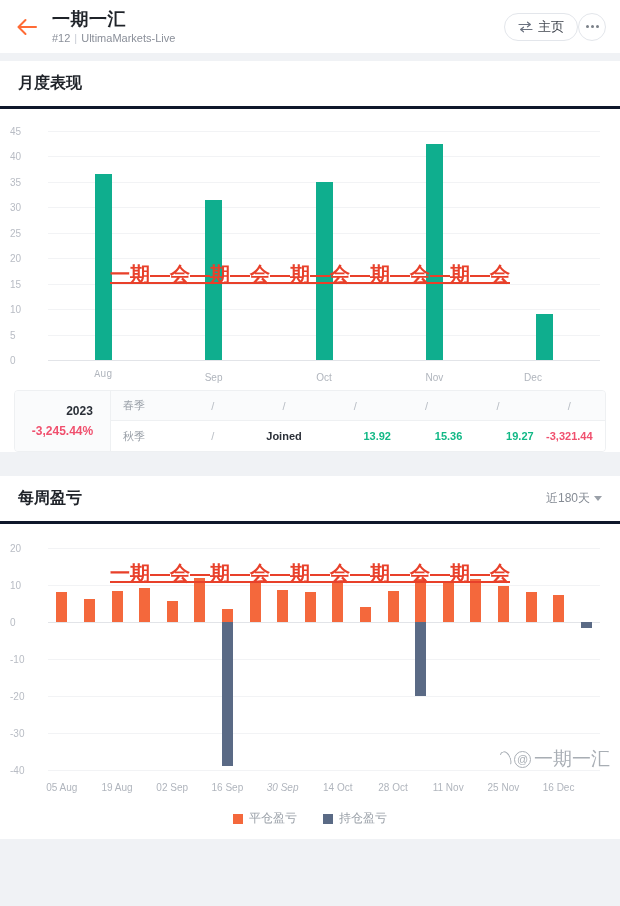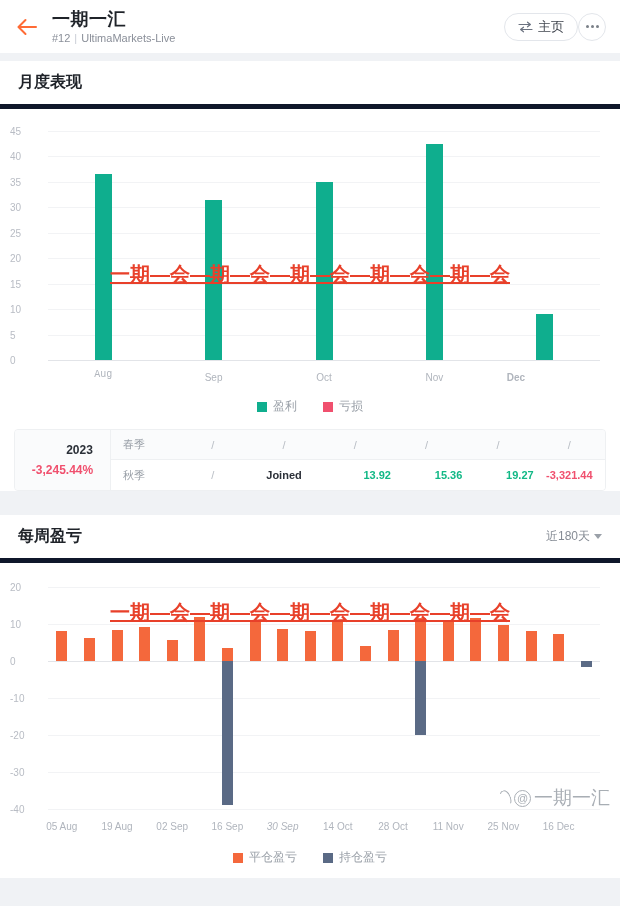--- a/index.html
+++ b/index.html
@@ -35,21 +35,21 @@
   .dots-btn{
     width:28px;height:28px;border:1px solid #e3e6eb;border-radius:50%;background:#fff;
     display:flex;align-items:center;justify-content:center;gap:2px;
   }
   .dots-btn i{width:3px;height:3px;border-radius:50%;background:#7a8088;display:block;}
 
   
   .card{background:#fff;}
   .card-head{
     height:48px;display:flex;align-items:center;padding:0 18px;
-    border-bottom:5px solid #0f172a;
+    border-bottom:3px solid #0f172a;
   }
   .card-title{font-size:16px;font-weight:700;color:#1f2329;}
   .range-select{
     margin-left:auto;font-size:12px;color:#858b94;display:flex;align-items:center;gap:4px;
   }
   .caret{width:0;height:0;border-left:4px solid transparent;border-right:4px solid transparent;border-top:5px solid #9aa0a8;display:block;}
 
   .gap{height:8px;background:#f0f2f5;}
 
   
@@ -179,35 +179,25 @@
         <div class="axisline" style="top: 237px;"></div>
         <div class="bar" style="background: rgb(15, 174, 142); width: 17px; left: 84.7px; top: 51.2556px; height: 185.744px;"></div>
         <div class="xtick" style="left: 93.2px; top: 246px; font-family: Liberation Mono, monospace;">Aug</div>
         <div class="bar" style="background: rgb(15, 174, 142); width: 17px; left: 195.1px; top: 76.7px; height: 160.3px;"></div>
         <div class="xtick" style="left: 203.6px; top: 249px;">Sep</div>
         <div class="bar" style="background: rgb(15, 174, 142); width: 17px; left: 305.5px; top: 58.8889px; height: 178.111px;"></div>
         <div class="xtick" style="left: 314px; top: 249px;">Oct</div>
         <div class="bar" style="background: rgb(15, 174, 142); width: 17px; left: 415.9px; top: 20.7222px; height: 216.278px;"></div>
         <div class="xtick" style="left: 424.4px; top: 249px;">Nov</div>
         <div class="bar" style="background: rgb(15, 174, 142); width: 17px; left: 526.3px; top: 191.2px; height: 45.8px;"></div>
-        <div class="xtick" style="left: 506px; top: 249px; font-weight: bold;">Dec</div>
+        <div class="xtick" style="left: 523px; top: 249px;">Dec</div>
       </div>
     <div class="wm-line" id="wm-monthly" style="top: 152px; color: rgb(232, 64, 42);">一期—会—期—会—期—会—期—会—期—会</div>
   </div>
 
-  <div class="legend" id="monthly-legend">
-      <div class="legend-item">
-        <span class="swatch" style="background: rgb(15, 174, 142);"></span>
-        <span>盈利</span>
-      </div>
-      <div class="legend-item">
-        <span class="swatch" style="background: rgb(240, 80, 110);"></span>
-        <span>亏损</span>
-      </div>
-    </div>
 
   <div class="season-table">
     <div class="season-left">
       <div class="season-year">2023</div>
       <div class="season-pct">-3,245.44%</div>
     </div>
     <div class="season-right" id="season-rows">
         <div class="season-row top">
           <div class="season-label">春季</div>
           <div class="season-cell">/</div>

